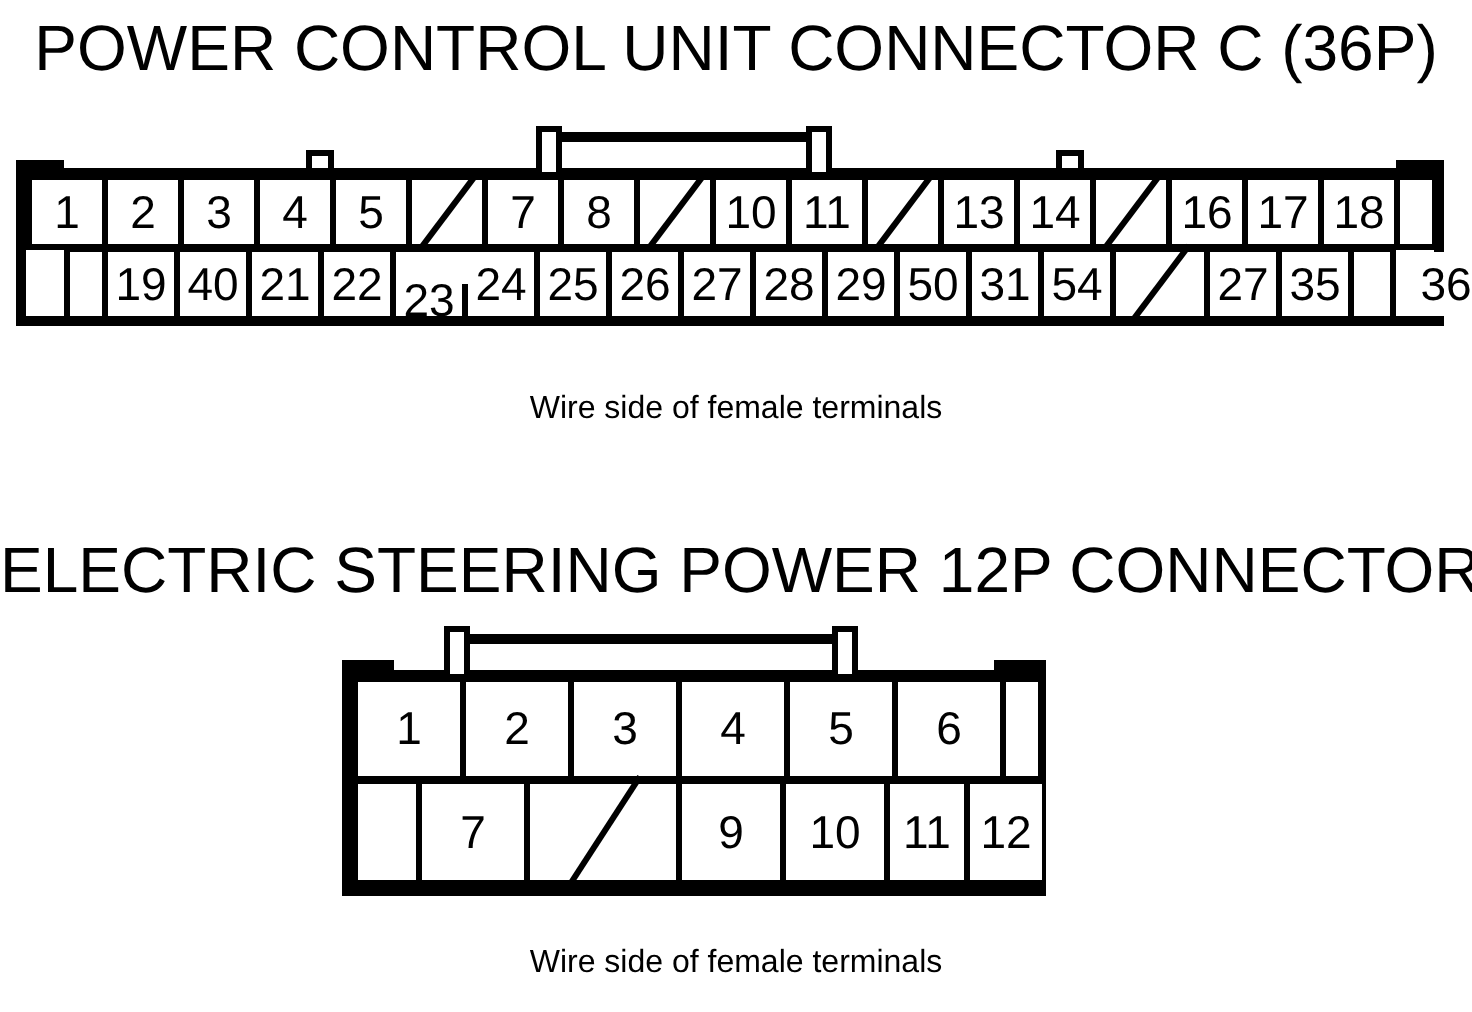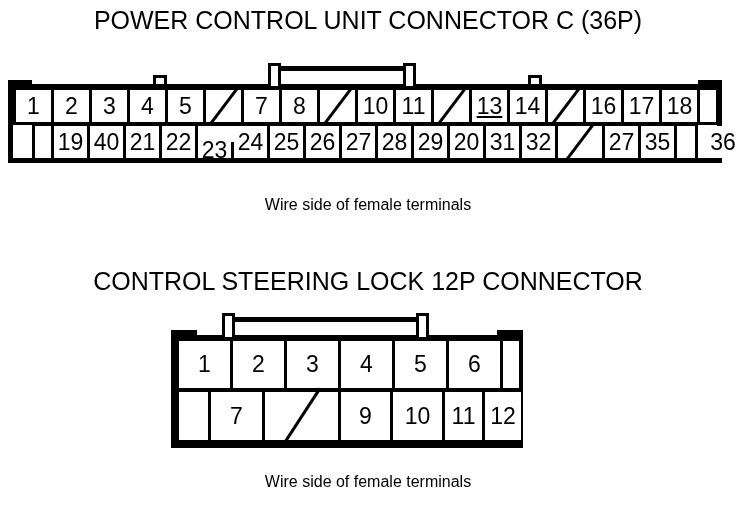--- a/index.html
+++ b/index.html
@@ -14,21 +14,21 @@
     font-family: "Liberation Sans", sans-serif;
     color: #000000;
     overflow: hidden;
   }
 
   .title {
     position: absolute;
     left: 0;
     width: 736px;
     text-align: center;
-    font-size: 25px;
+    font-size: 32px;
     letter-spacing: 0px;
     white-space: nowrap;
     color: #000;
   }
   #title-1 { top: 6px; }
   #title-2 { top: 267px; }
 
   .caption {
     position: absolute;
     left: 0;
@@ -162,21 +162,21 @@
       <div class="cell" style="width: 38px; flex: 0 0 38px;">3</div>
       <div class="cell" style="width: 38px; flex: 0 0 38px;">4</div>
       <div class="cell" style="width: 38px; flex: 0 0 38px;">5</div>
       <div class="cell slash" style="width: 38px; flex: 0 0 38px;"></div>
       <div class="cell" style="width: 38px; flex: 0 0 38px;">7</div>
       <div class="cell" style="width: 38px; flex: 0 0 38px;">8</div>
       <div class="cell slash" style="width: 38px; flex: 0 0 38px;"></div>
       <div class="cell" style="width: 38px; flex: 0 0 38px;">10</div>
       <div class="cell" style="width: 38px; flex: 0 0 38px;">11</div>
       <div class="cell slash" style="width: 38px; flex: 0 0 38px;"></div>
-      <div class="cell" style="width: 38px; flex: 0 0 38px; text-decoration: underline;">13</div>
+      <div class="cell" style="width: 38px; flex: 0 0 38px;">13</div>
       <div class="cell" style="width: 38px; flex: 0 0 38px;">14</div>
       <div class="cell slash" style="width: 38px; flex: 0 0 38px;"></div>
       <div class="cell" style="width: 38px; flex: 0 0 38px;">16</div>
       <div class="cell" style="width: 38px; flex: 0 0 38px;">17</div>
       <div class="cell" style="width: 38px; flex: 0 0 38px;">18</div>
       <div class="cell blank" style="width: 16px; flex: 0 0 16px;"></div>
     </div>
 
   <div class="row r36" id="c36-bot" style="left:24px; top:60px; width:666px; height:38px;">
       <div class="cell blank" style="width: 19px; flex: 0 0 19px;"></div>
@@ -184,33 +184,33 @@
       <div class="cell" style="width: 36px; flex: 0 0 36px;">40</div>
       <div class="cell" style="width: 36px; flex: 0 0 36px;">21</div>
       <div class="cell" style="width: 36px; flex: 0 0 36px;">22</div>
       <div class="cell" style="width: 36px; flex: 0 0 36px; margin-top: 16px;">23</div>
       <div class="cell" style="width: 36px; flex: 0 0 36px;">24</div>
       <div class="cell" style="width: 36px; flex: 0 0 36px;">25</div>
       <div class="cell" style="width: 36px; flex: 0 0 36px;">26</div>
       <div class="cell" style="width: 36px; flex: 0 0 36px;">27</div>
       <div class="cell" style="width: 36px; flex: 0 0 36px;">28</div>
       <div class="cell" style="width: 36px; flex: 0 0 36px;">29</div>
-      <div class="cell" style="width: 36px; flex: 0 0 36px;">20</div>
+      <div class="cell" style="width: 36px; flex: 0 0 36px;">50</div>
       <div class="cell" style="width: 36px; flex: 0 0 36px;">31</div>
-      <div class="cell" style="width: 36px; flex: 0 0 36px;">32</div>
+      <div class="cell" style="width: 36px; flex: 0 0 36px;">54</div>
       <div class="cell slash" style="width: 47px; flex: 0 0 47px;"></div>
       <div class="cell" style="width: 36px; flex: 0 0 36px;">27</div>
       <div class="cell" style="width: 36px; flex: 0 0 36px;">35</div>
       <div class="cell" style="width: 36px; flex: 0 0 36px; margin-left: 28px;">36</div>
     </div>
 </div>
 
 <div class="caption" id="caption-1">Wire side of female terminals</div>
 
-<div class="title" id="title-2">CONTROL STEERING LOCK 12P CONNECTOR</div>
+<div class="title" id="title-2">ELECTRIC STEERING POWER 12P CONNECTOR</div>
 
 <div class="connector" id="conn12">
 
   <div class="shell-line rail-top"></div>
   <div class="shell-line rail-left"></div>
   <div class="shell-line rail-right"></div>
   <div class="shell-line rail-bottom"></div>
 
   <div class="shell-line" style="left:0px; top:17px; width:26px; height:5px;"></div>
   <div class="shell-line" style="left:21px; top:17px; width:5px; height:10px;"></div>

